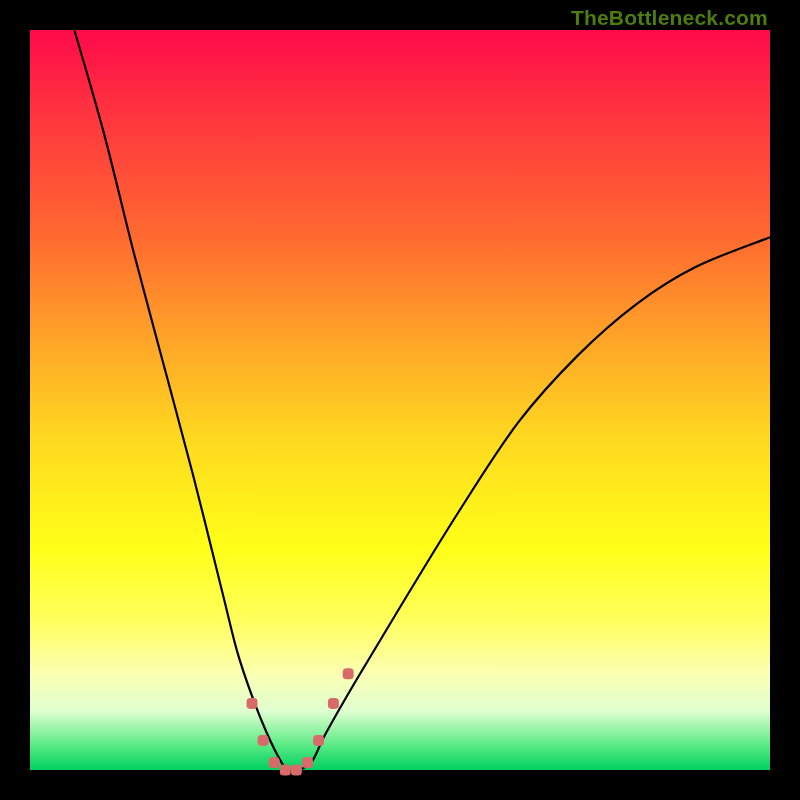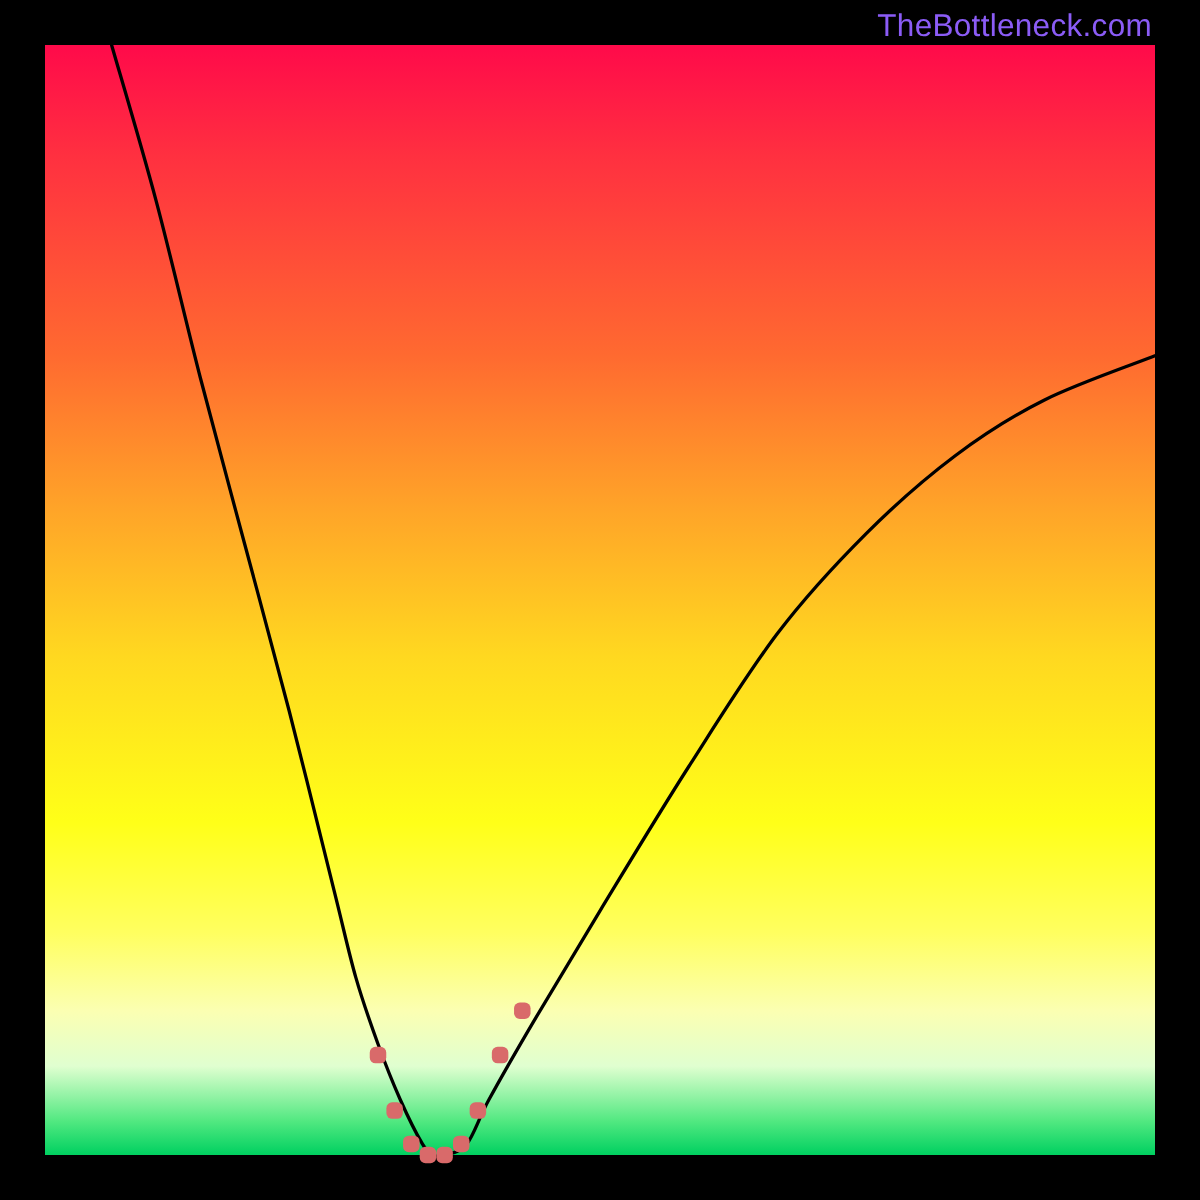--- a/index.html
+++ b/index.html
@@ -27,23 +27,23 @@
       #ffff60 80%,
       #fbffb2 87%,
       #e0ffd0 92%,
       #50e880 97%,
       #00d060 100%);
   }
   .watermark {
     position: absolute;
     top: 6px;
     right: 32px;
-    color: #8b5cf6;
+    color: #4d7c0f;
     font-size: 21px;
-    font-weight: 400;
+    font-weight: 700;
     letter-spacing: 0.2px;
   }
   svg.curve {
     position: absolute;
     top: 0; left: 0;
     width: 740px;
     height: 740px;
     overflow: visible;
   }
 </style>

